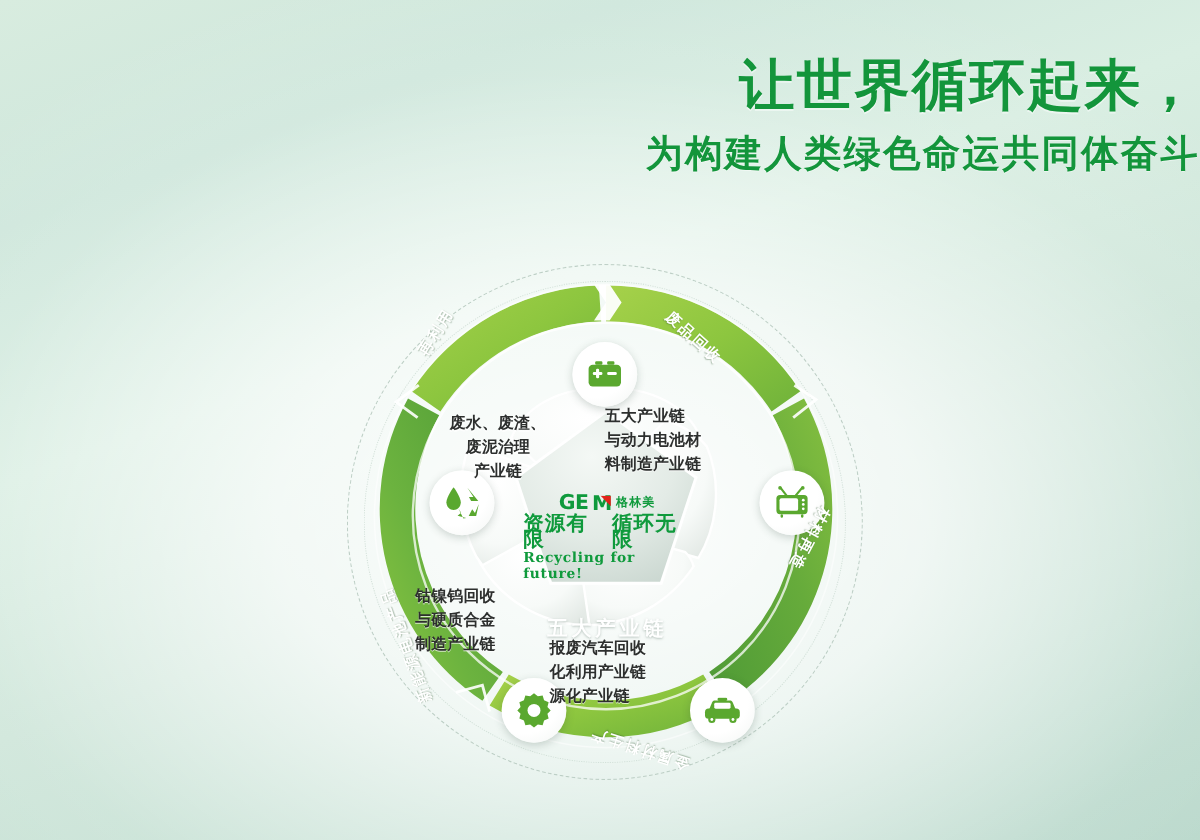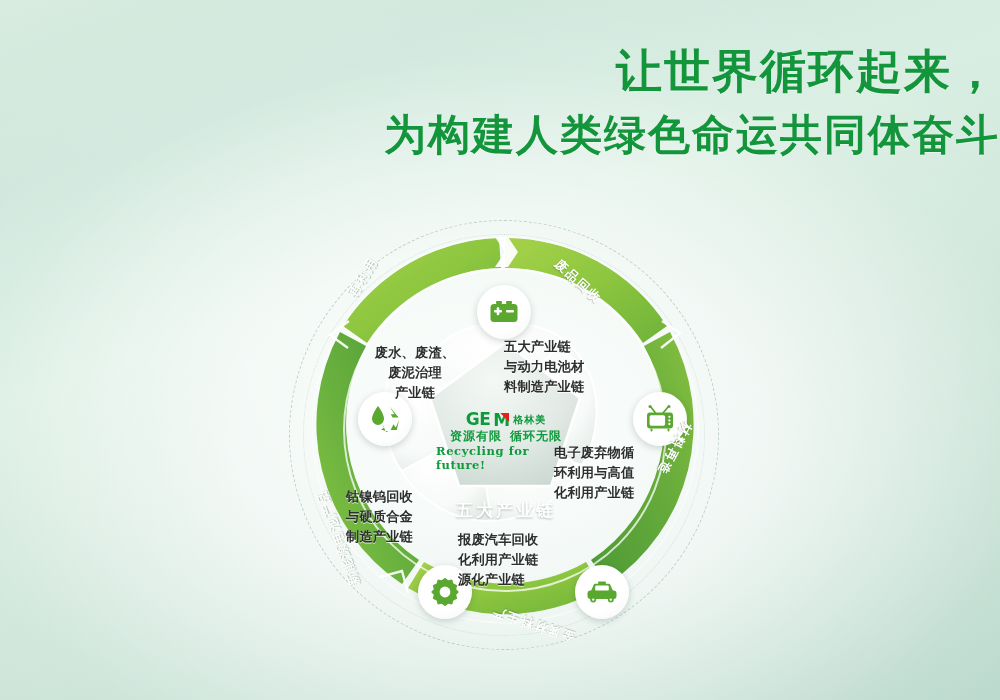--- a/index.html
+++ b/index.html
@@ -19,21 +19,21 @@
     position:absolute; left:0; right:0; top:42px;
     text-align:right;
     color:#13953b;
     font-weight:700;
     letter-spacing:2px;
     line-height:1.30;
     font-size:46px;
     text-shadow:0 1px 0 rgba(255,255,255,0.45);
   }
   .headline .l1 { display:block; font-size:46px; }
-  .headline .l2 { display:block; font-size:42px; margin-top:6px; }
+  .headline .l2 { display:block; font-size:31px; margin-top:6px; }
 
   
   .diagram {
     position:absolute;
     left:290px; top:215px;
     width:430px; height:460px;
   }
 
   
   .dotted-ring {
@@ -108,21 +108,21 @@
     width:9px; height:9px;
     background:linear-gradient(135deg,#e2231a 0%,#e2231a 55%, #d41910 100%);
     clip-path:polygon(0 0,100% 0,100% 100%);
   }
   .gem-cn {
     font-size:10px; font-weight:700; color:#0f9a3c;
     letter-spacing:1px; line-height:17px; margin-left:2px;
   }
   .gem-slogan {
     margin-top:2px;
-    font-size:12px; font-weight:700; letter-spacing:1px;
+    font-size:17px; font-weight:700; letter-spacing:1px;
     color:#0f9a3c; line-height:13px;
     display:flex; gap:8px;
   }
   .gem-en {
     margin-top:1px;
     font-family:"DejaVu Serif","Liberation Serif",serif;
     font-size:11.5px; font-weight:700; color:#0f9a3c;
     letter-spacing:.6px;
   }
   .gem-five {
@@ -296,23 +296,20 @@
           <path d="M30 16 L26.8 23.5 L24.5 20.3 L21.6 26 L27.8 26 Z" fill="#5aa82f"></path>
           <path d="M19.5 27.6 L12.3 25.8 L15.3 23.2 L13 19.8 L17.2 28 Z" fill="#5aa82f"></path>
           <path d="M17.3 14.2 L22.2 14.2 L24.8 19.2 L20 19.2 Z" fill="#5aa82f" opacity=".0"></path>
         </svg>
       </span>
     </div>
 
     <div class="petal-label pl-battery">五大产业链
 与动力电池材
 料制造产业链</div>
-    <div class="petal-label pl-ewaste">电子废弃物循
-环利用与高值
-化利用产业链</div>
     <div class="petal-label pl-car">报废汽车回收
 化利用产业链
 源化产业链</div>
     <div class="petal-label pl-waste">废水、废渣、
 废泥治理
 产业链</div>
     <div class="petal-label pl-alloy">钴镍钨回收
 与硬质合金
 制造产业链</div>
 

